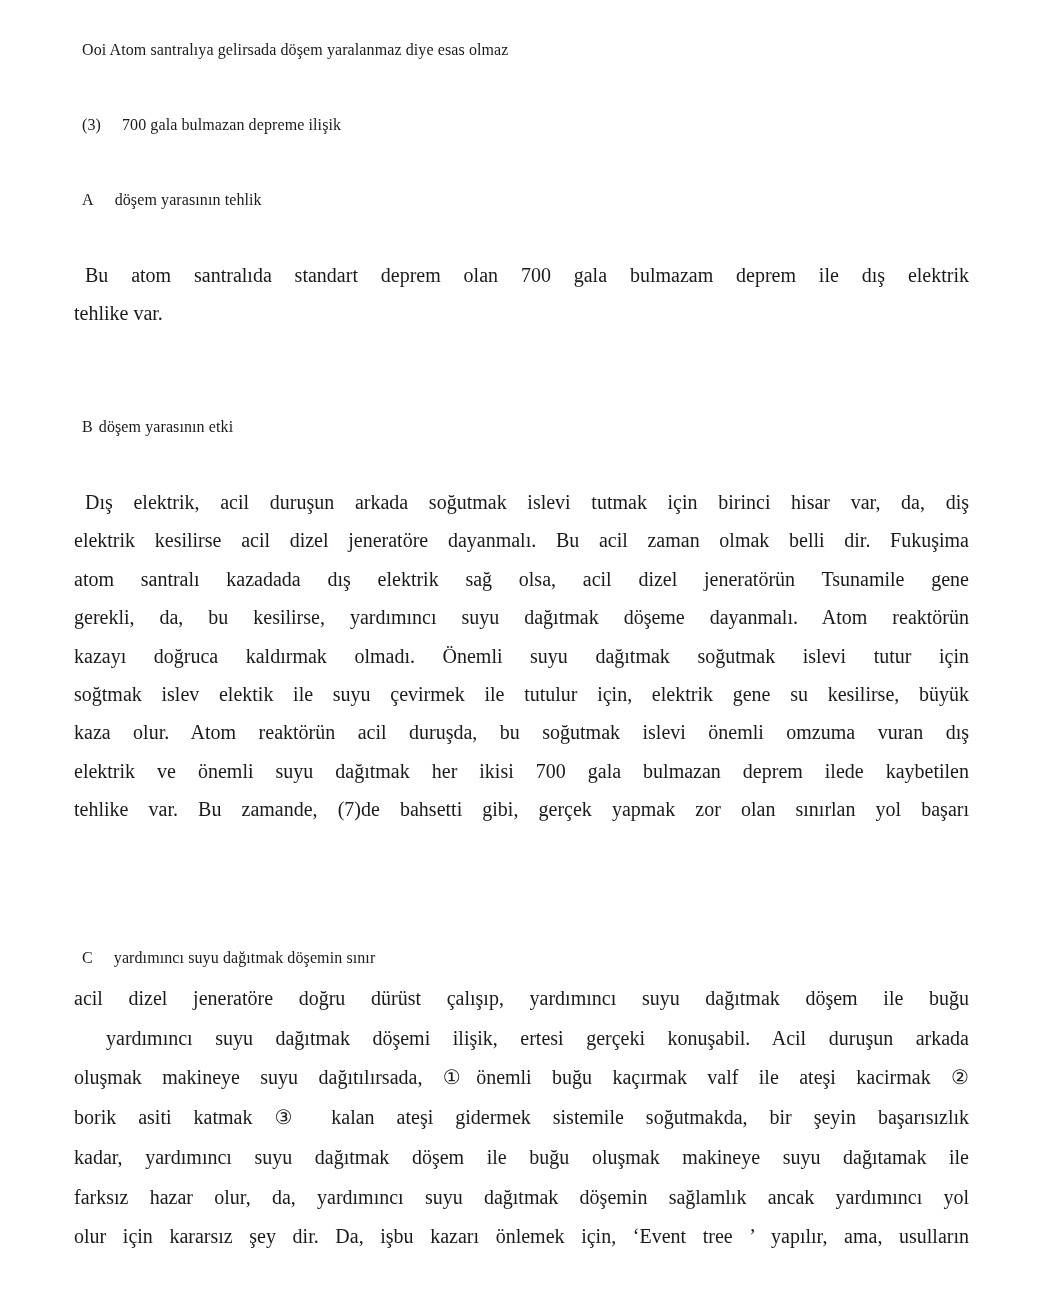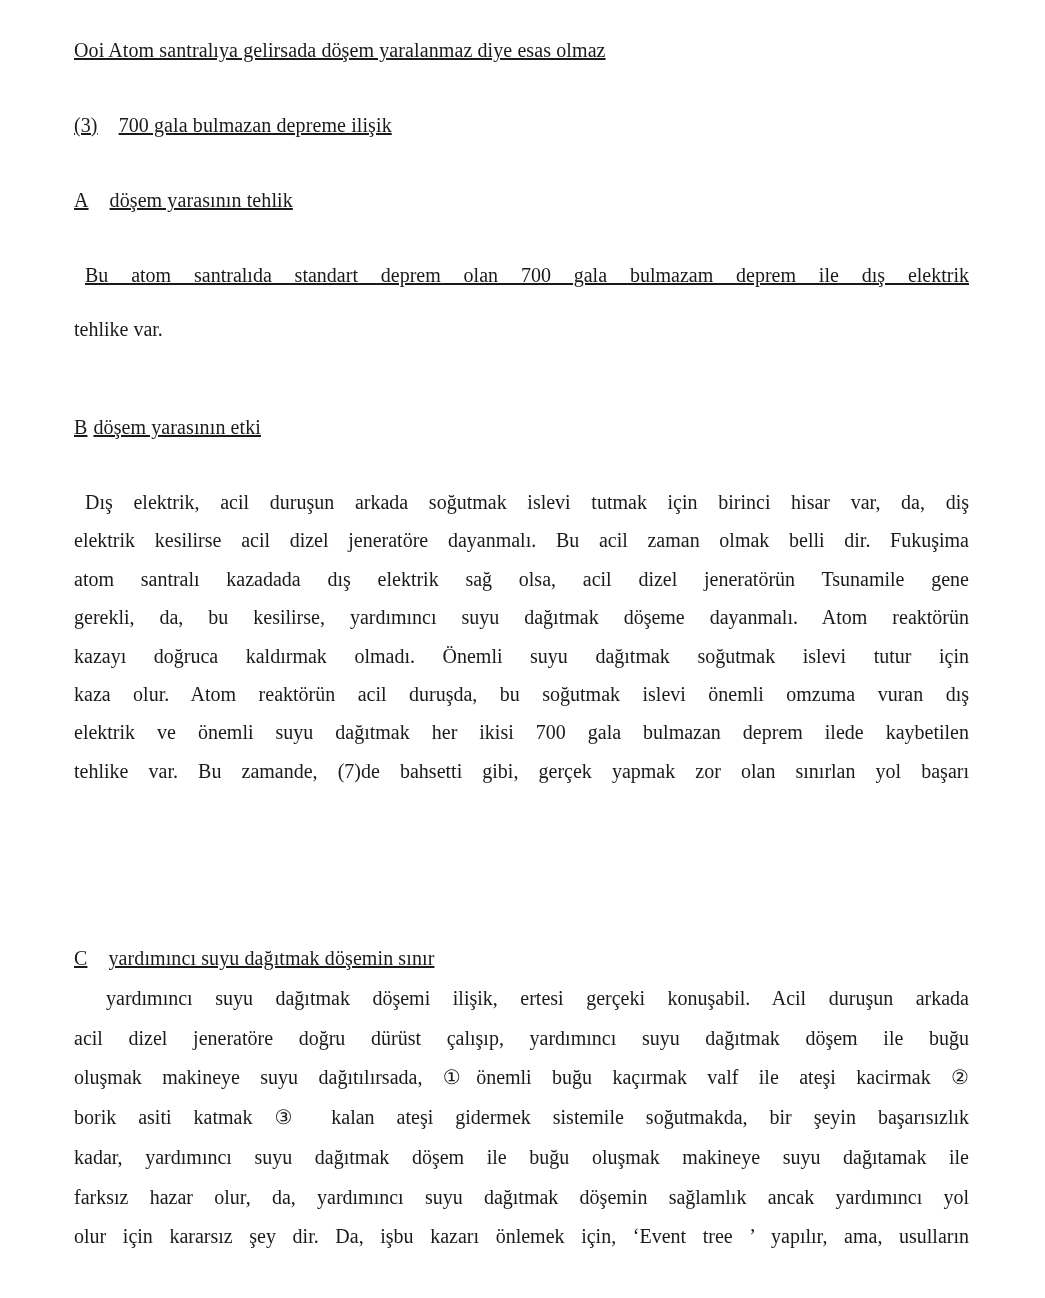--- a/index.html
+++ b/index.html
@@ -16,90 +16,89 @@
       color: #1a1a1a;
     }
     .page {
       position: absolute;
       left: 74px;
       top: 0;
       width: 895px;
     }
     .line {
       position: absolute;
-      left: 0;
-      font-size: 20px;
+      left: 8px;
+      font-size: 16px;
       line-height: 38px;
       white-space: nowrap;
       letter-spacing: 0.1px;
-      text-decoration: underline;
     }
     .para {
       position: absolute;
       left: 0;
       width: 895px;
       font-size: 20px;
       line-height: 38.4px;
       text-align: justify;
       text-align-last: left;
     }
     .para .jl {
       display: block;
       text-align: justify;
       text-align-last: justify;
       white-space: normal;
     }
     .para .jl.last {
       text-align-last: left;
-      margin-top: 16px;
     }
     .gap { display: inline-block; }
   </style>
 </head>
 <body>
 
 <div class="page">
 
   <div class="line" style="top:31px;">Ooi Atom santralıya gelirsada döşem yaralanmaz diye esas olmaz</div>
 
   <div class="line" style="top:106px;">
     <span>(3)</span><span class="gap" style="width:21px;"></span><span>700 gala bulmazan depreme ilişik</span>
   </div>
 
   <div class="line" style="top:181px;">
     <span>A</span><span class="gap" style="width:21px;"></span><span>döşem yarasının tehlik</span>
   </div>
 
   <div class="para" style="top:256px;">
-    <span class="jl" style="padding-left:11px;text-decoration:underline;">Bu atom santralıda standart deprem olan 700 gala bulmazam deprem ile dış elektrik</span>
+    <span class="jl" style="padding-left:11px;">Bu atom santralıda standart deprem olan 700 gala bulmazam deprem ile dış elektrik</span>
     <span class="jl last">tehlike var.</span>
   </div>
 
   <div class="line" style="top:408px;">
     <span>B</span><span class="gap" style="width:6px;"></span><span>döşem yarasının etki</span>
   </div>
 
   <div class="para" style="top:483px;">
     <span class="jl" style="padding-left:11px;">Dış elektrik, acil duruşun arkada soğutmak islevi tutmak için birinci hisar var, da, diş</span>
     <span class="jl">elektrik kesilirse acil dizel jeneratöre dayanmalı. Bu acil zaman olmak belli dir. Fukuşima</span>
     <span class="jl">atom santralı kazadada dış elektrik sağ olsa, acil dizel jeneratörün Tsunamile gene</span>
     <span class="jl">gerekli, da, bu kesilirse, yardımıncı suyu dağıtmak döşeme dayanmalı. Atom reaktörün</span>
     <span class="jl">kazayı doğruca kaldırmak olmadı. Önemli suyu dağıtmak soğutmak islevi tutur için</span>
+    <span class="jl">soğtmak islev elektik ile suyu çevirmek ile tutulur için, elektrik gene su kesilirse, büyük</span>
     <span class="jl">kaza olur. Atom reaktörün acil duruşda, bu soğutmak islevi önemli omzuma vuran dış</span>
     <span class="jl">elektrik ve önemli suyu dağıtmak her ikisi 700 gala bulmazan deprem ilede kaybetilen</span>
     <span class="jl">tehlike var. Bu zamande, (7)de bahsetti gibi, gerçek yapmak zor olan sınırlan yol başarı</span>
   </div>
 
   <div class="line" style="top:903px;margin-top:36px;">
     <span>C</span><span class="gap" style="width:21px;"></span><span>yardımıncı suyu dağıtmak döşemin sınır</span>
   </div>
 
   <div class="para" style="top:979px; line-height:39.7px;">
+    <span class="jl">acil dizel jeneratöre doğru dürüst çalışıp, yardımıncı suyu dağıtmak döşem ile buğu</span>
     <span class="jl" style="padding-left:32px;">yardımıncı suyu dağıtmak döşemi ilişik, ertesi gerçeki konuşabil. Acil duruşun arkada</span>
-    <span class="jl">acil dizel jeneratöre doğru dürüst çalışıp, yardımıncı suyu dağıtmak döşem ile buğu</span>
     <span class="jl">oluşmak makineye suyu dağıtılırsada, ①önemli buğu kaçırmak valf ile ateşi kacirmak ②</span>
     <span class="jl">borik asiti katmak ③ kalan ateşi gidermek sistemile soğutmakda, bir şeyin başarısızlık</span>
     <span class="jl">kadar, yardımıncı suyu dağıtmak döşem ile buğu oluşmak makineye suyu dağıtamak ile</span>
     <span class="jl">farksız hazar olur, da, yardımıncı suyu dağıtmak döşemin sağlamlık ancak yardımıncı yol</span>
     <span class="jl">olur için kararsız şey dir. Da, işbu kazarı önlemek için, ‘Event tree ’ yapılır, ama, usulların</span>
   </div>
 
 </div>
 
 </body></html>

